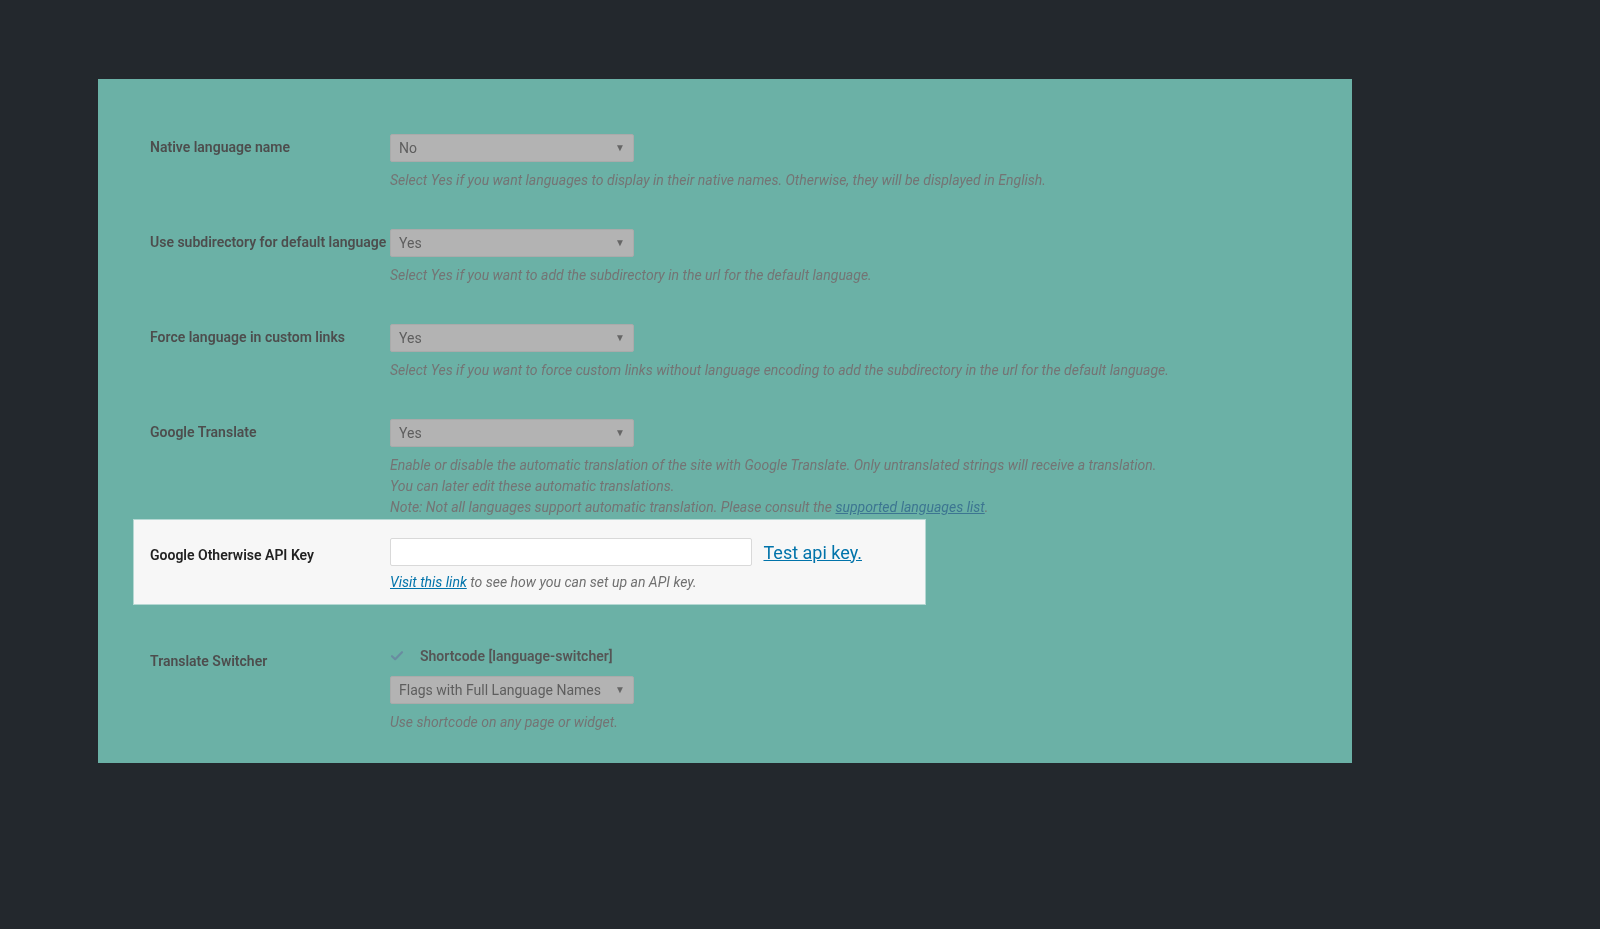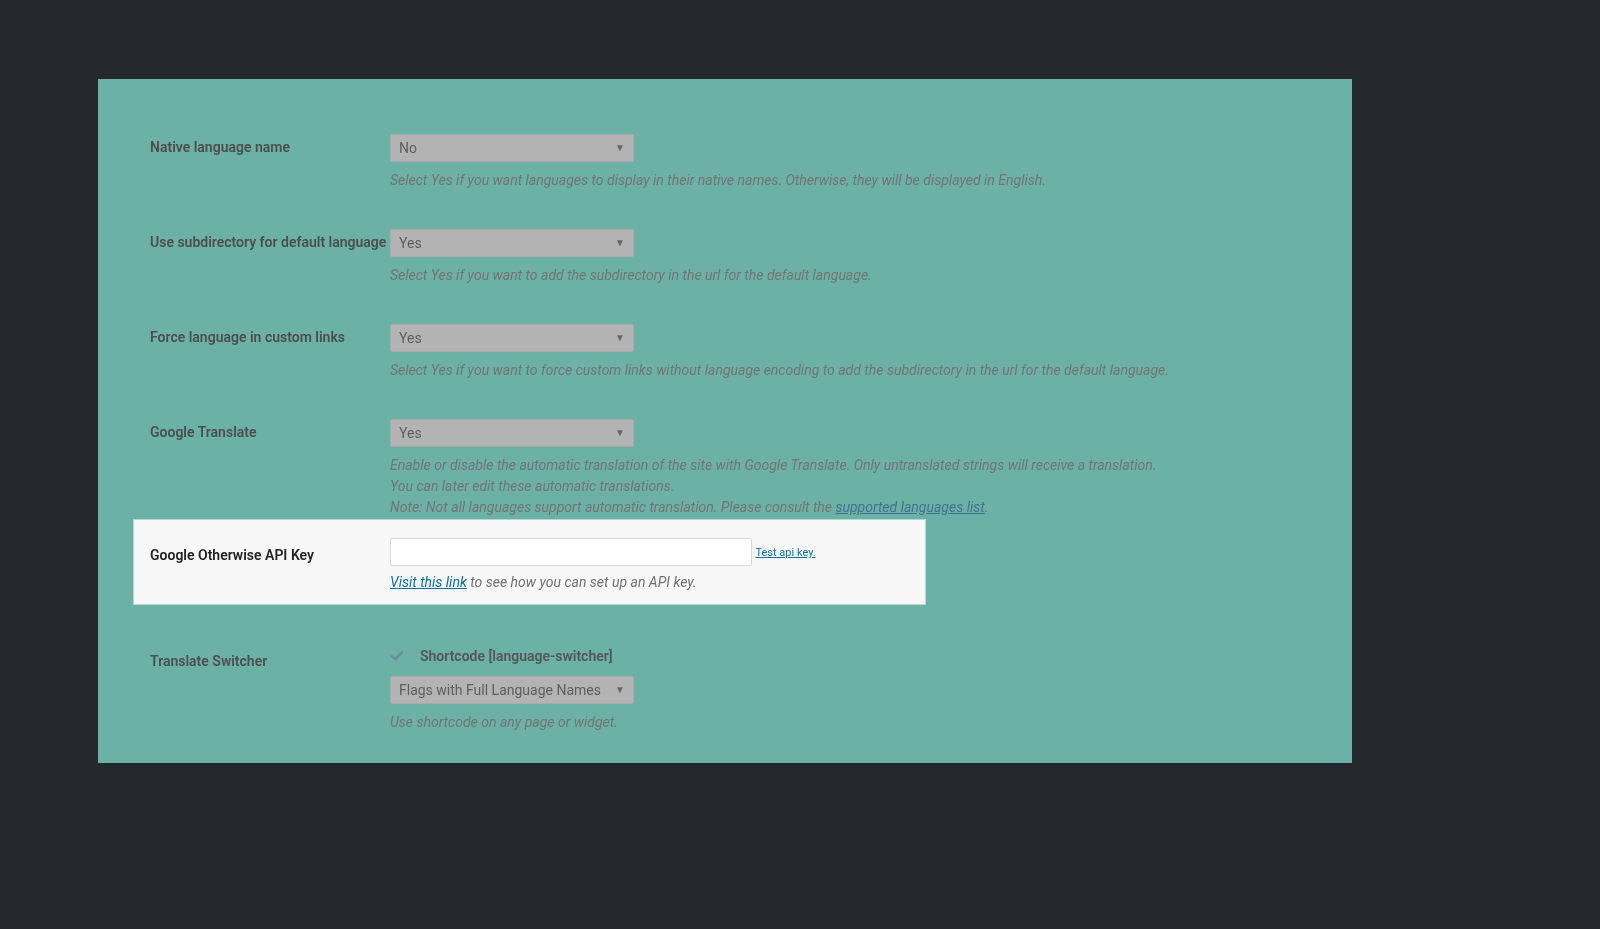--- a/index.html
+++ b/index.html
@@ -107,24 +107,24 @@
       width: 362px;
       height: 28px;
       border: 1px solid #d9d9d9;
       border-radius: 2px;
       background: #fff;
       padding: 0 8px;
       font-size: 14px;
       vertical-align: middle;
     }
     .test-link {
-      margin-left: 0;
+      margin-left: 8px;
       color: #0073aa;
       text-decoration: underline;
-      font-size: 11px;
+      font-size: 18px;
       vertical-align: middle;
     }
     .spotlight-desc {
       margin-top: 8px;
       font-style: italic;
       color: #707070;
       font-size: 14px;
     }
     .spotlight-desc a { color: #0073aa; text-decoration: underline; font-style: italic; }
     .switcher-check {

